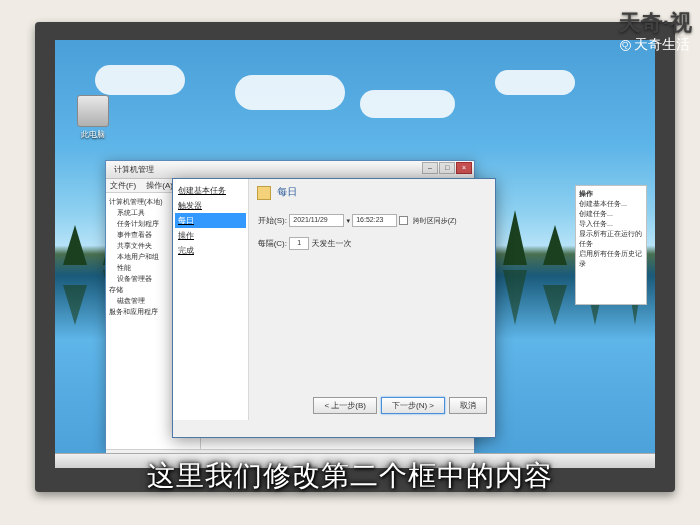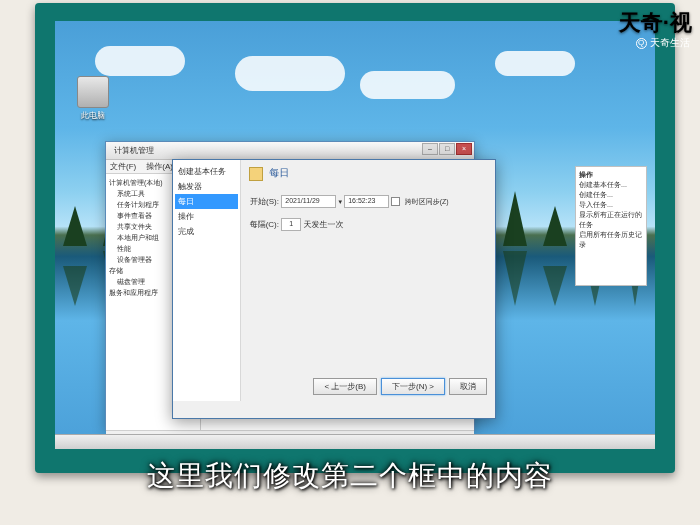--- a/index.html
+++ b/index.html
@@ -1,19 +1,19 @@
 <!DOCTYPE html>
 <html><head>
 <meta charset="utf-8">
 <style>
 * { margin: 0; padding: 0; box-sizing: border-box; }
 body { width: 700px; height: 525px; overflow: hidden; font-family: "Microsoft YaHei", sans-serif; position: relative; background: #f0ece5; }
 
 
-.monitor { position: absolute; left: 35px; top: 3px; width: 640px; height: 470px; background: #0f766e; border-radius: 4px; padding: 18px 20px 24px 20px; box-shadow: 0 4px 10px rgba(0,0,0,.4); }
+.monitor { position: absolute; left: 35px; top: 22px; width: 640px; height: 470px; background: #404040; border-radius: 4px; padding: 18px 20px 24px 20px; box-shadow: 0 4px 10px rgba(0,0,0,.4); }
 .screen { width: 100%; height: 100%; position: relative; overflow: hidden; }
 
 
 .wallpaper { position: absolute; inset: 0; background: linear-gradient(to bottom, #4a9fd8 0%, #5eb5e8 25%, #8dd0f0 40%, #b5e2f8 48%, #4a7050 50%, #1a5a7a 55%, #5eb5e8 70%, #4a9fd8 100%); }
 .clouds { position: absolute; top: 15px; left: 0; right: 0; height: 120px; }
 .cloud { position: absolute; background: rgba(255,255,255,.85); border-radius: 30px; }
 .c1 { width: 90px; height: 30px; left: 40px; top: 10px; }
 .c2 { width: 110px; height: 35px; left: 180px; top: 20px; }
 .c3 { width: 80px; height: 25px; right: 80px; top: 15px; }
 .c4 { width: 95px; height: 28px; right: 200px; top: 35px; }
@@ -44,43 +44,43 @@
 .main-pane { flex: 1; background: #fff; }
 
 
 .right-panel { position: absolute; right: 8px; top: 145px; width: 72px; height: 120px; background: #fff; border: 1px solid #c0c0c0; font-size: 7px; padding: 3px; color: #333; line-height: 10px; }
 
 
 .dialog { position: absolute; left: 117px; top: 138px; width: 324px; height: 260px; background: #f0f0f0; border: 1px solid #4a78a8; box-shadow: 0 3px 15px rgba(0,0,0,.4); }
 .dlg-title { height: 17px; background: linear-gradient(#f0f4f8,#d4e0ec); font-size: 8px; line-height: 17px; padding: 0 5px; color: #333; position: relative; }
 .dlg-title .wc.close { position: absolute; right: 2px; top: 2px; background: #c75050; color:#fff; }
 .dlg-body { display: flex; height: calc(100% - 17px); }
-.dlg-left { width: 68px; background: #fff; border-right: 1px solid #d8d8d8; padding: 4px 2px; font-size: 8px; }
+.dlg-left { width: 76px; background: #fff; border-right: 1px solid #d8d8d8; padding: 4px 2px; font-size: 8px; text-decoration: underline; }
 .dlg-left .opt { padding: 2px 3px; color: #333; white-space: nowrap; }
 .dlg-left .opt.sel { background: #3399ff; color: #fff; }
 .dlg-right { flex: 1; padding: 6px 8px; font-size: 8px; color: #333; position: relative; }
 .dlg-section { margin-bottom: 6px; }
 .dlg-icon { display:inline-block; width:14px; height:14px; background:#f4d27a; border:1px solid #c0a040; vertical-align:middle; margin-right:4px; }
 .dlg-label { display:inline-block; min-width: 30px; text-align: right; }
 .dlg-input { display:inline-block; background:#fff; border:1px solid #b0b0b0; font-size:7px; padding:1px 3px; height:13px; vertical-align:middle; }
 .dlg-check { display:inline-block; width:9px; height:9px; border:1px solid #888; background:#fff; vertical-align:middle; margin-right:2px; }
 .dlg-btns { position:absolute; bottom:6px; right:8px; display:flex; gap:4px; }
 .dlg-btn { background:linear-gradient(#fdfdfd,#e4e4e4); border:1px solid #999; font-size:8px; padding:2px 10px; }
 .dlg-btn.primary { border-color:#4a90d8; box-shadow:0 0 2px #6ab0f0; }
 
 
 .taskbar { position:absolute; bottom:0; left:0; right:0; height:15px; background:linear-gradient(#f0f0f0,#d0d0d0); border-top:1px solid #aaa; font-size:7px; line-height:15px; padding:0 5px; color:#333; }
 
 
 .subtitle { position:absolute; bottom:30px; left:0; right:0; text-align:center; font-size:28px; color:#fff; font-weight:400; text-shadow:0 0 4px #000, 0 0 8px #000, 1px 1px 3px #000; letter-spacing:1px; }
 
 
-.wm-top { position:absolute; top:8px; right:8px; color:#000000; font-size:14px; text-shadow:0 1px 3px rgba(0,0,0,.6);margin-left:41px; }
+.wm-top { position:absolute; top:8px; right:8px; color:#404040; font-size:14px; text-shadow:0 1px 3px rgba(0,0,0,.6);margin-left:41px; }
 .wm-top .big { font-size:22px; font-weight:bold; }
-.wm-sub { position:absolute; top:36px; right:10px; color:#fff; font-size:10px; display:flex; align-items:center; gap:3px; }
+.wm-sub { position:absolute; top:36px; right:10px; color:#fff; font-size:14px; display:flex; align-items:center; gap:3px; }
 .wm-sub .circle { display:inline-block; width:11px; height:11px; border:1.3px solid #fff; border-radius:50%; position:relative; }
 .wm-sub .circle::after { content:"Q"; position:absolute; left:1px; top:-1px; font-size:8px; }
 
 .statusbar-text { font-size:7px; padding:2px 5px; border-top:1px solid #d0d0d0; background:#f0f0f0; color:#555; }
 </style>
 </head>
 <body>
 
 <div class="monitor">
   <div class="screen">

